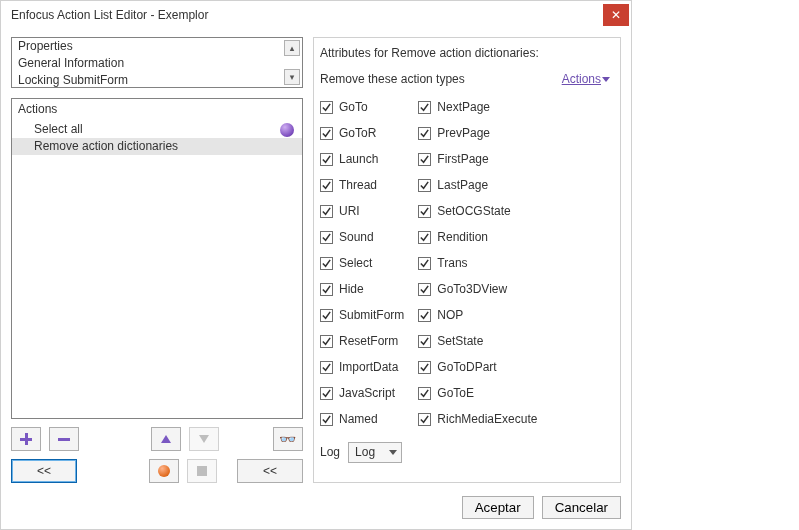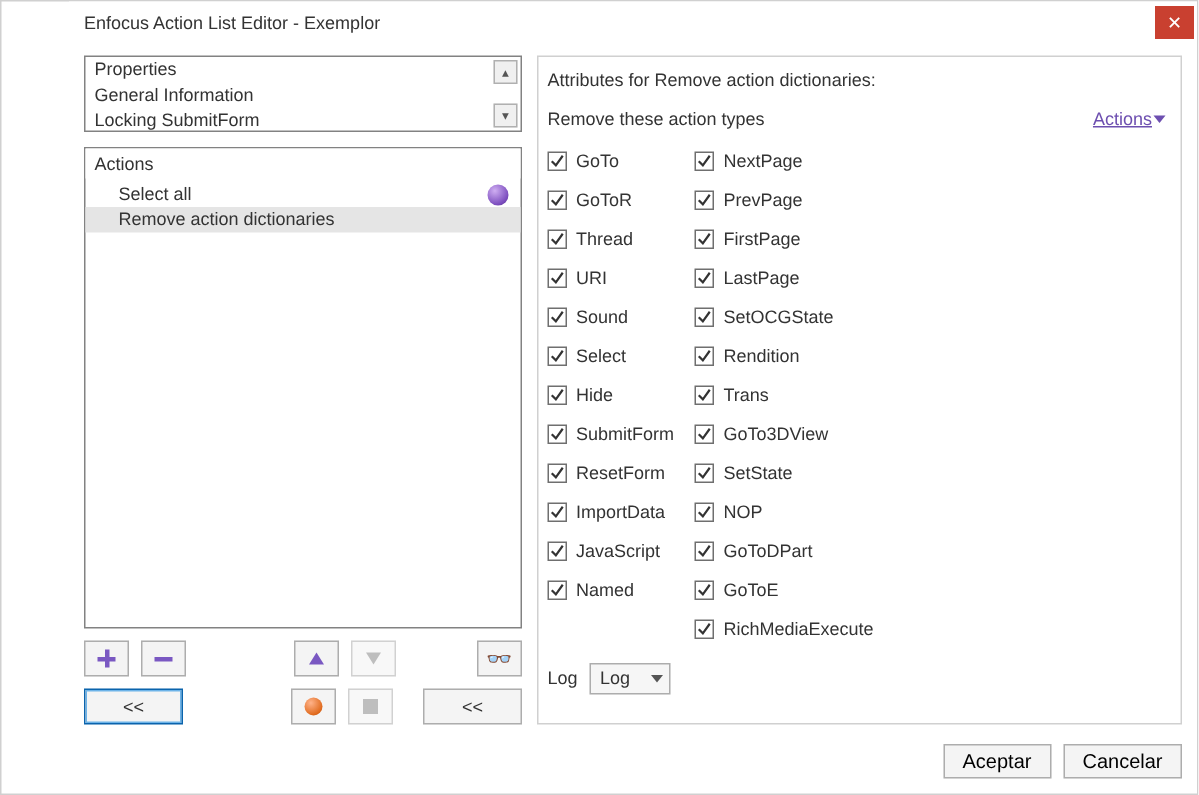--- a/index.html
+++ b/index.html
@@ -1,17 +1,17 @@
 <!DOCTYPE html>
 <html><head>
   <meta charset="utf-8">
   <style>
     * { box-sizing: border-box; margin: 0; padding: 0; }
     html, body { width: 799px; height: 530px; font-family: "Segoe UI", Tahoma, sans-serif; font-size: 12px; color: #333; background: #fff; overflow: hidden; }
-    .window { width: 799px; height: 530px; background: #fff; border: 1px solid #d0d0d0; display: flex; flex-direction: column; padding-left: 45px; }
+    .window { width: 632px; height: 530px; background: #fff; border: 1px solid #d0d0d0; display: flex; flex-direction: column; }
     .titlebar { display: flex; align-items: center; justify-content: space-between; height: 28px; background: #fff; padding: 0 0 0 10px; }
     .titlebar-title { font-size: 12px; color: #333; }
     .close-btn { width: 26px; height: 22px; background: #c94030; color: #fff; display: flex; align-items: center; justify-content: center; font-size: 12px; cursor: pointer; margin-right: 2px; }
     .body { flex: 1; padding: 8px 10px 10px 10px; display: flex; flex-direction: column; }
     .main { flex: 1; display: flex; gap: 10px; min-height: 0; border-radius: 25px; }
     .left-col { width: 292px; display: flex; flex-direction: column; }
     .listbox { border: 1px solid #828282; background: #fff; overflow: hidden; position: relative; }
     .listbox-top { height: 51px; display:flex; flex-direction:column; }
     .listbox-top .scroll-ind { position:absolute; right:2px; top:2px; bottom:2px; width:16px; display:flex; flex-direction:column; justify-content:space-between; }
     .arrow-btn { width:16px; height:16px; background:#f0f0f0; border:1px solid #b0b0b0; display:flex;align-items:center;justify-content:center; font-size:9px; color:#555;}
@@ -145,20 +145,28 @@
                   </svg>
                 </span>
                 <span>GoToR</span>
               </div>
               <div class="chkrow">
                 <span class="chkbox">
                   <svg viewBox="0 0 12 12">
                     <polyline points="2,6 5,9 10,2" fill="none" stroke="#333" stroke-width="1.6"></polyline>
                   </svg>
                 </span>
+                <span>Launch</span>
+              </div>
+              <div class="chkrow">
+                <span class="chkbox">
+                  <svg viewBox="0 0 12 12">
+                    <polyline points="2,6 5,9 10,2" fill="none" stroke="#333" stroke-width="1.6"></polyline>
+                  </svg>
+                </span>
                 <span>Thread</span>
               </div>
               <div class="chkrow">
                 <span class="chkbox">
                   <svg viewBox="0 0 12 12">
                     <polyline points="2,6 5,9 10,2" fill="none" stroke="#333" stroke-width="1.6"></polyline>
                   </svg>
                 </span>
                 <span>URI</span>
               </div>
@@ -291,29 +299,29 @@
                   </svg>
                 </span>
                 <span>GoTo3DView</span>
               </div>
               <div class="chkrow">
                 <span class="chkbox">
                   <svg viewBox="0 0 12 12">
                     <polyline points="2,6 5,9 10,2" fill="none" stroke="#333" stroke-width="1.6"></polyline>
                   </svg>
                 </span>
+                <span>NOP</span>
+              </div>
+              <div class="chkrow">
+                <span class="chkbox">
+                  <svg viewBox="0 0 12 12">
+                    <polyline points="2,6 5,9 10,2" fill="none" stroke="#333" stroke-width="1.6"></polyline>
+                  </svg>
+                </span>
                 <span>SetState</span>
-              </div>
-              <div class="chkrow">
-                <span class="chkbox">
-                  <svg viewBox="0 0 12 12">
-                    <polyline points="2,6 5,9 10,2" fill="none" stroke="#333" stroke-width="1.6"></polyline>
-                  </svg>
-                </span>
-                <span>NOP</span>
               </div>
               <div class="chkrow">
                 <span class="chkbox">
                   <svg viewBox="0 0 12 12">
                     <polyline points="2,6 5,9 10,2" fill="none" stroke="#333" stroke-width="1.6"></polyline>
                   </svg>
                 </span>
                 <span>GoToDPart</span>
               </div>
               <div class="chkrow">

